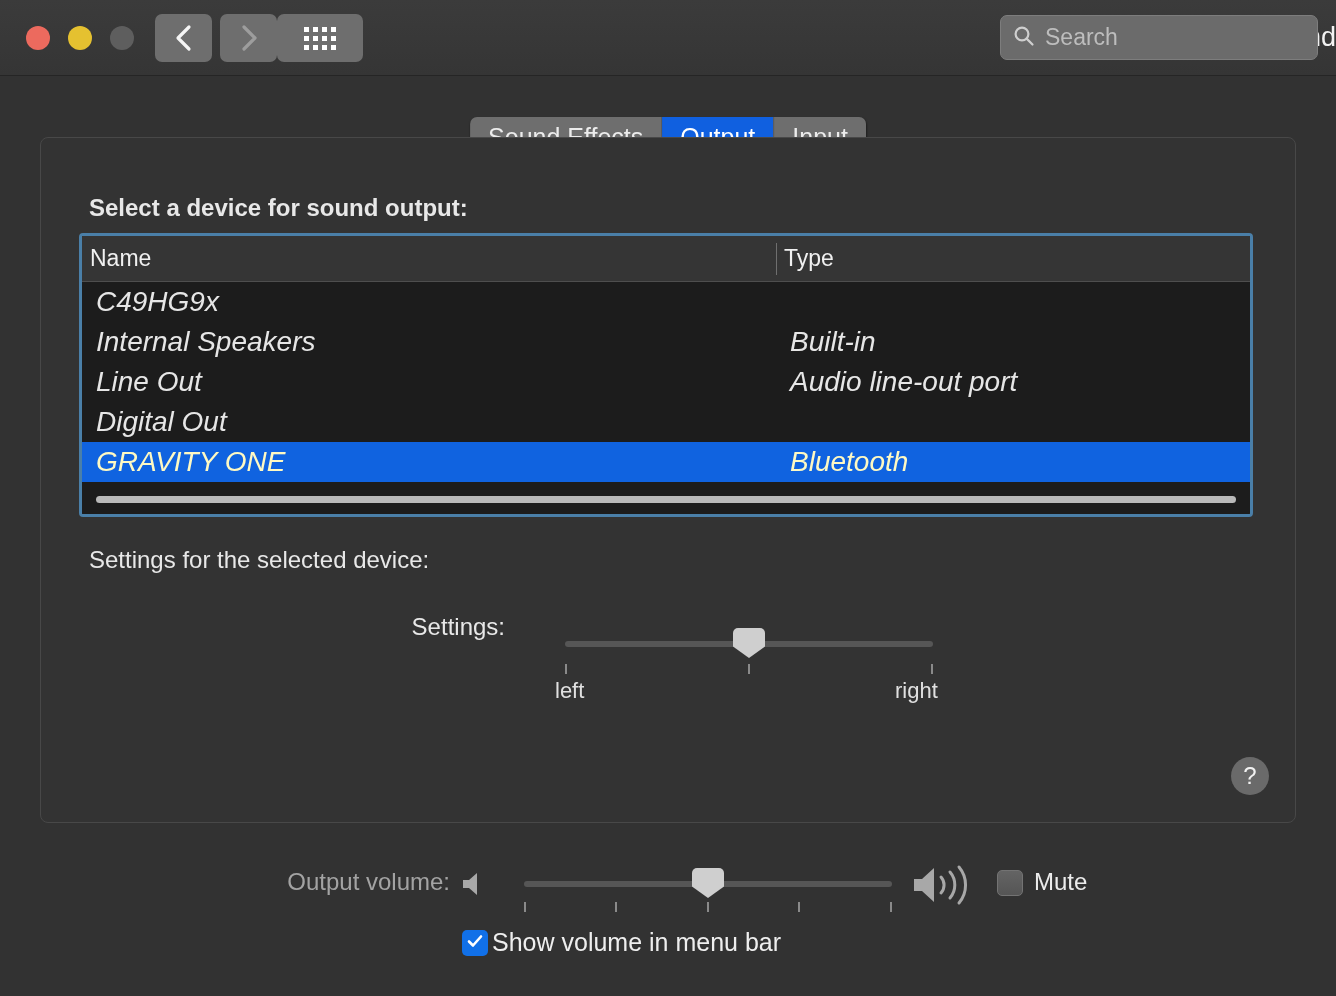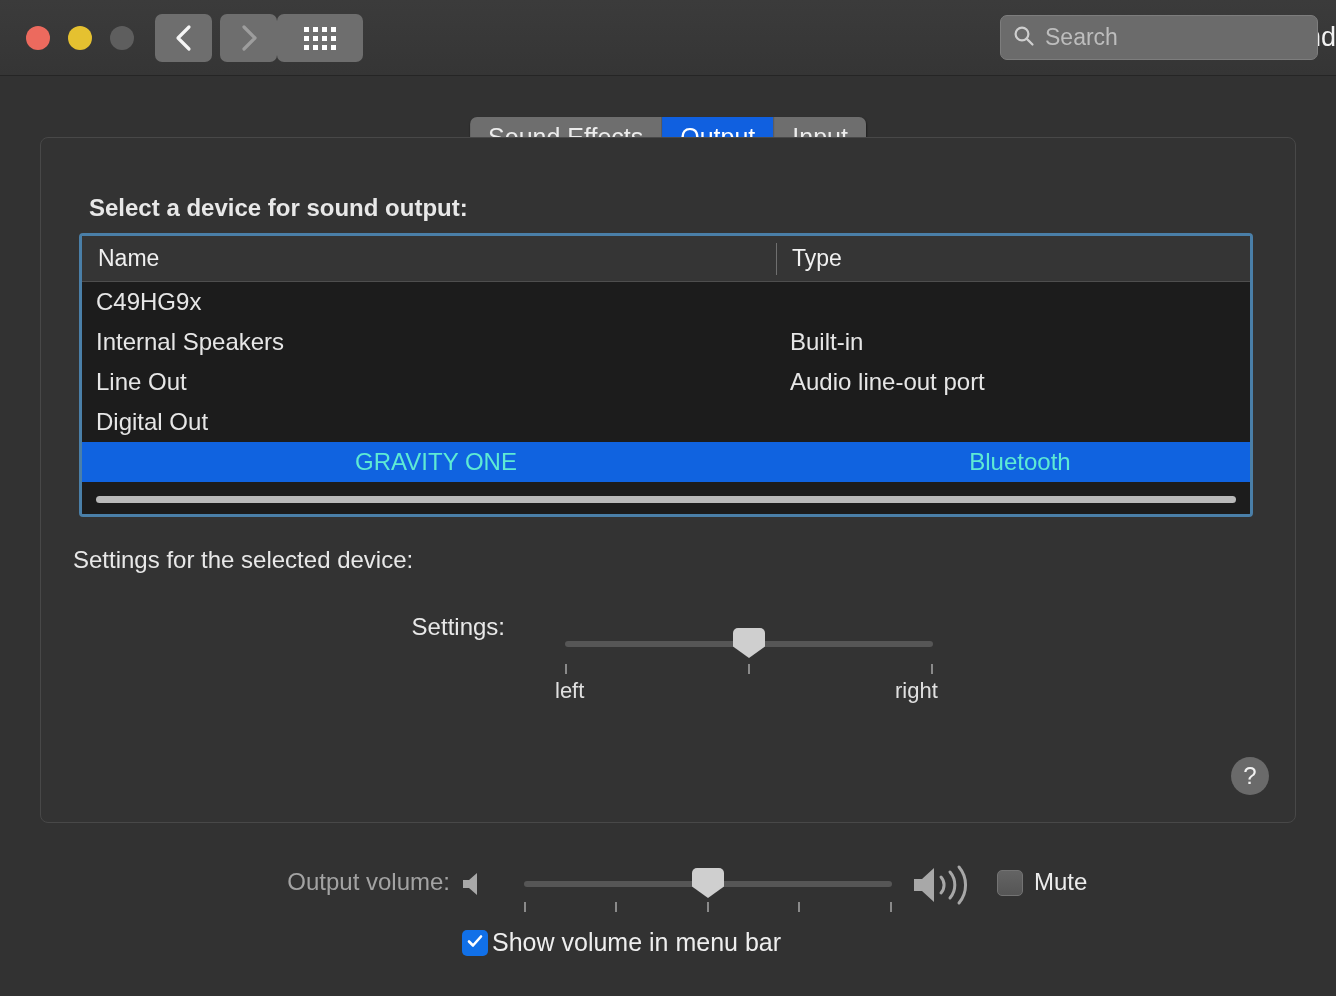--- a/index.html
+++ b/index.html
@@ -79,40 +79,40 @@
   .table-wrap {
     position: absolute; left: 38px; top: 95px; width: 1174px; height: 284px;
     border: 3px solid #4a7fa8; border-radius: 4px; background: #1e1e1e;
     overflow: hidden;
   }
   .tbl-header {
     display: flex; height: 46px; align-items: center;
     background: #353535; border-bottom: 1px solid #4e4e4e;
     position: relative;
   }
-  .th { font-size: 23px; color: #f0f0f0; padding-left: 16px; }
+  .th { font-size: 23px; color: #f0f0f0; padding-left: 8px; }
   .th.name { width: 694px; }
   .th.type { flex: 1; }
   .col-divider {
     position: absolute; left: 694px; top: 7px; width: 1px; height: 32px; background: #6f6f6f;
   }
   .tbl-body { background: #1c1c1c; }
-  .row { display: flex; height: 40px; align-items: center; color: #e6e6e6; font-size: 24px; }
-  .row.selected { background: #1063e0; color: #5eead4; text-align: center; }
+  .row { display: flex; height: 40px; align-items: center; color: #e6e6e6; font-size: 28px; font-style: italic; }
+  .row.selected { background: #1063e0; color: #fef9c3; }
   .cell-name { width: 694px; padding-left: 14px; }
   .cell-type { flex: 1; padding-left: 14px; }
   .hscroll-area { height: 34px; background: #1c1c1c; display: flex; align-items: center; }
   .hscroll-thumb {
     height: 7px; background: #b9b9b9; border-radius: 4px;
     margin: 0 14px; width: calc(100% - 28px);
   }
 
   
   .settings-label {
-    position: absolute; left: 32px; top: 408px;
+    position: absolute; left: 48px; top: 408px;
     font-size: 24px; color: #e8e8e8;
   }
   .balance-row { position: absolute; left: 0; top: 470px; width: 100%; height: 80px; }
   .balance-label {
     position: absolute; left: 294px; top: 5px; width: 170px; text-align: right;
     font-size: 24px; color: #e8e8e8;
   }
   .slider { position: absolute; }
   .track {
     position: absolute; height: 6px; border-radius: 3px; background: #565656; top: 13px;

